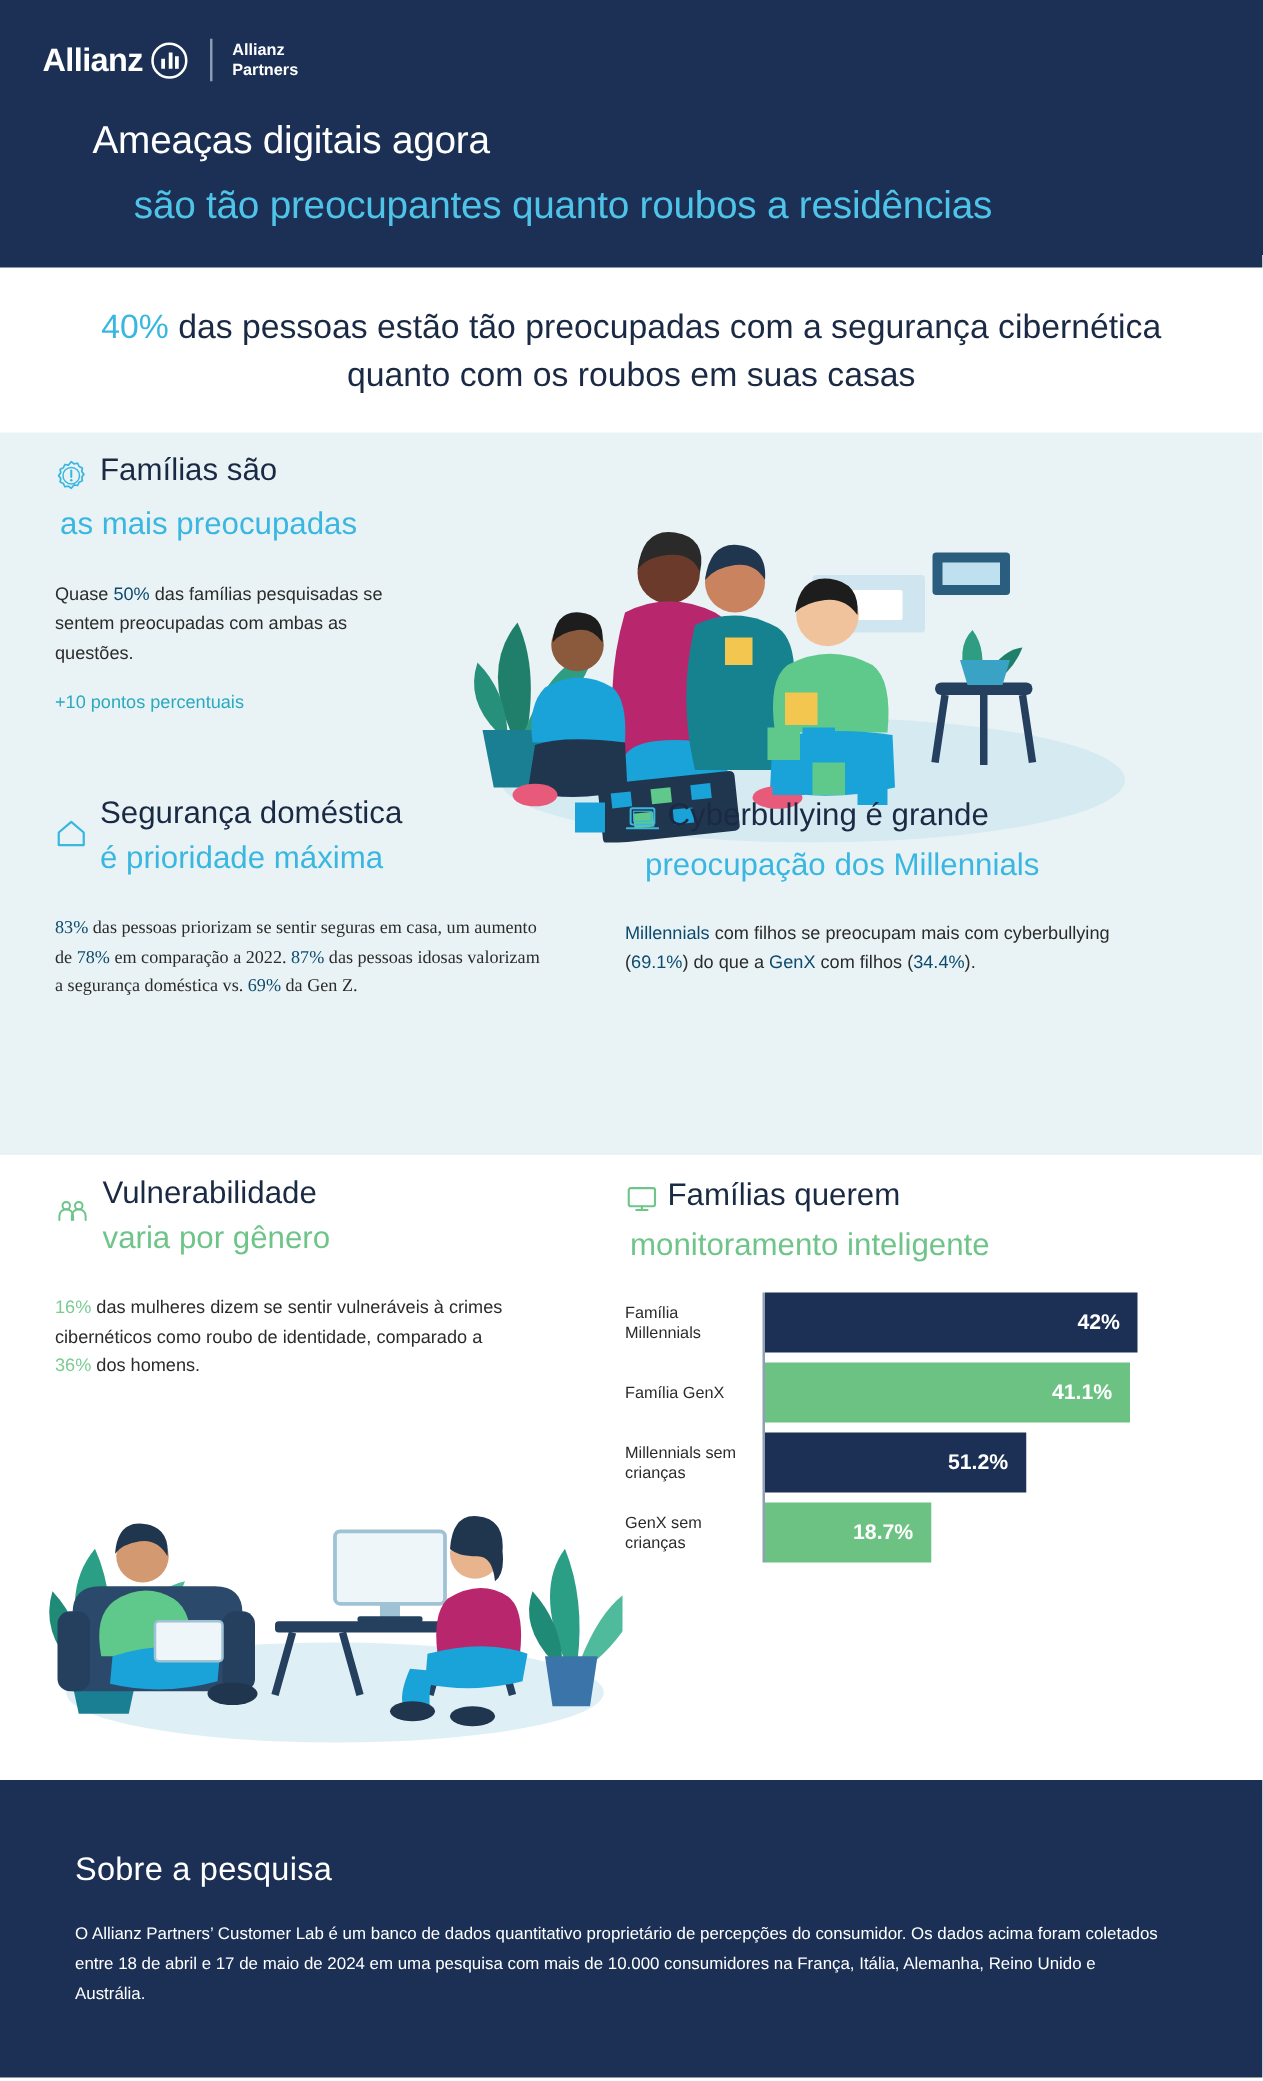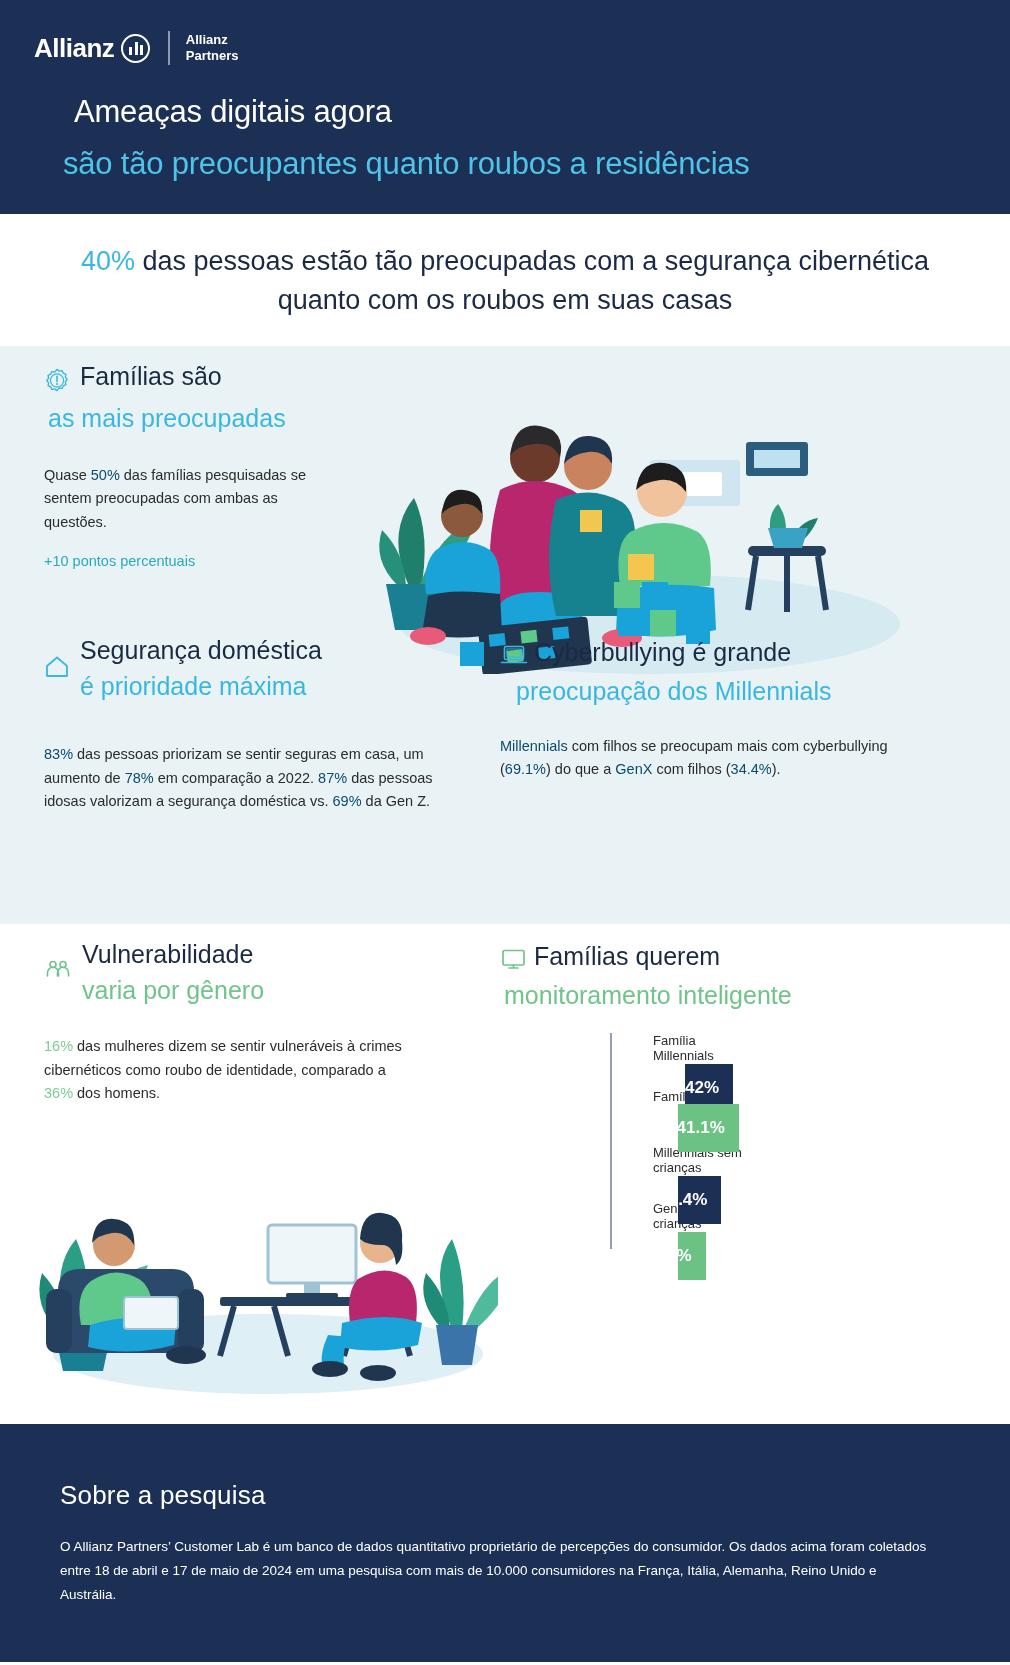--- a/index.html
+++ b/index.html
@@ -47,21 +47,21 @@
   .head-line1 {
     color: #ffffff;
     font-size: 31px;
     padding-left: 74px;
     margin-top: 24px;
     letter-spacing: -0.2px;
   }
   .head-line2 {
     color: #4fc3e8;
     font-size: 31px;
-    padding-left: 63px;
+    padding-left: 107px;
     margin-top: 16px;
     letter-spacing: -0.2px;
   }
 
   
   .subtitle-band {
     background: #ffffff;
     padding: 28px 60px 26px 60px;
     text-align: center;
   }
@@ -87,21 +87,21 @@
   .body-txt { font-size: 14.5px; color: #2b2b2b; line-height: 1.62; }
   .body-txt .c { color: #0c4a6e; }
   .body-txt .g { color: #7ccb93; }
   .note-teal { font-size: 14.5px; color: #2aa9bf; margin-top: 19px; }
 
   
   .chart { position: relative; }
   .chart-axis {
     position: absolute; left: 110px; top: 0; width: 2px; bottom: 0; background: #8fa0b5;
   }
-  .crow { display: flex; align-items: center; height: 48px; margin-bottom: 8px; flex-direction: column; }
+  .crow { display: flex; align-items: center; height: 48px; margin-bottom: 8px; }
   .clabel {
     width: 104px; flex: none; font-size: 13px; color: #2b2b2b;
     line-height: 1.2; padding-right: 6px;
   }
   .cbarwrap { flex: 1; height: 48px; position: relative; padding-left: 8px; }
   .cbar {
     height: 48px; display: flex; align-items: center; justify-content: flex-end;
     padding-right: 14px; color: #ffffff; font-size: 17px; font-weight: bold;
   }
   .cbar.navy { background: #1b3054; }
@@ -230,21 +230,21 @@
         <span class="ico" style="margin-top:18px;">
           <svg width="26" height="26" viewBox="0 0 26 26">
             <path d="M13 3.5 L23 12 v10 H3 V12 Z" fill="none" stroke="#3ab7e0" stroke-width="1.8" stroke-linejoin="round" stroke-linecap="round"></path>
           </svg>
         </span>
         <div>
           <div class="h-dark">Segurança doméstica</div>
           <div class="h-accent-blue" style="margin-top:6px;">é prioridade máxima</div>
         </div>
       </div>
-      <div class="body-txt" style="margin-top:42px; width:390px;">
+      <div class="body-txt" style="margin-top:30px; width:390px;font-family:Liberation Serif, serif;">
         <span class="c">83%</span><span> das pessoas priorizam se sentir seguras em casa, um aumento de </span><span class="c">78%</span><span> em comparação a 2022. </span><span class="c">87%</span><span> das pessoas idosas valorizam a segurança doméstica vs. </span><span class="c">69%</span><span> da Gen Z.</span>
       </div>
     </div>
 
     <div class="blk" style="left:500px; top:292px; width:430px;">
       <div class="head2">
         <span class="ico" style="margin-top:5px; margin-right:6px;">
           <svg width="28" height="24" viewBox="0 0 28 24">
             <rect x="4.5" y="3.5" width="19" height="13" rx="1.4" fill="none" stroke="#3ab7e0" stroke-width="1.6"></rect>
             <rect x="7" y="6" width="14" height="8" fill="none" stroke="#3ab7e0" stroke-width="0.9"></rect>
@@ -352,21 +352,21 @@
             <div class="cbar green" style="width:97.9%;">
               <span>41.1%</span>
             </div>
           </div>
         </div>
 
         <div class="crow">
           <div class="clabel">Millennials sem crianças</div>
           <div class="cbarwrap">
             <div class="cbar navy" style="width:70%;">
-              <span>29.4%</span>
+              <span>51.2%</span>
             </div>
           </div>
         </div>
 
         <div class="crow">
           <div class="clabel">GenX sem crianças</div>
           <div class="cbarwrap">
             <div class="cbar green" style="width:44.5%;">
               <span>18.7%</span>
             </div>

